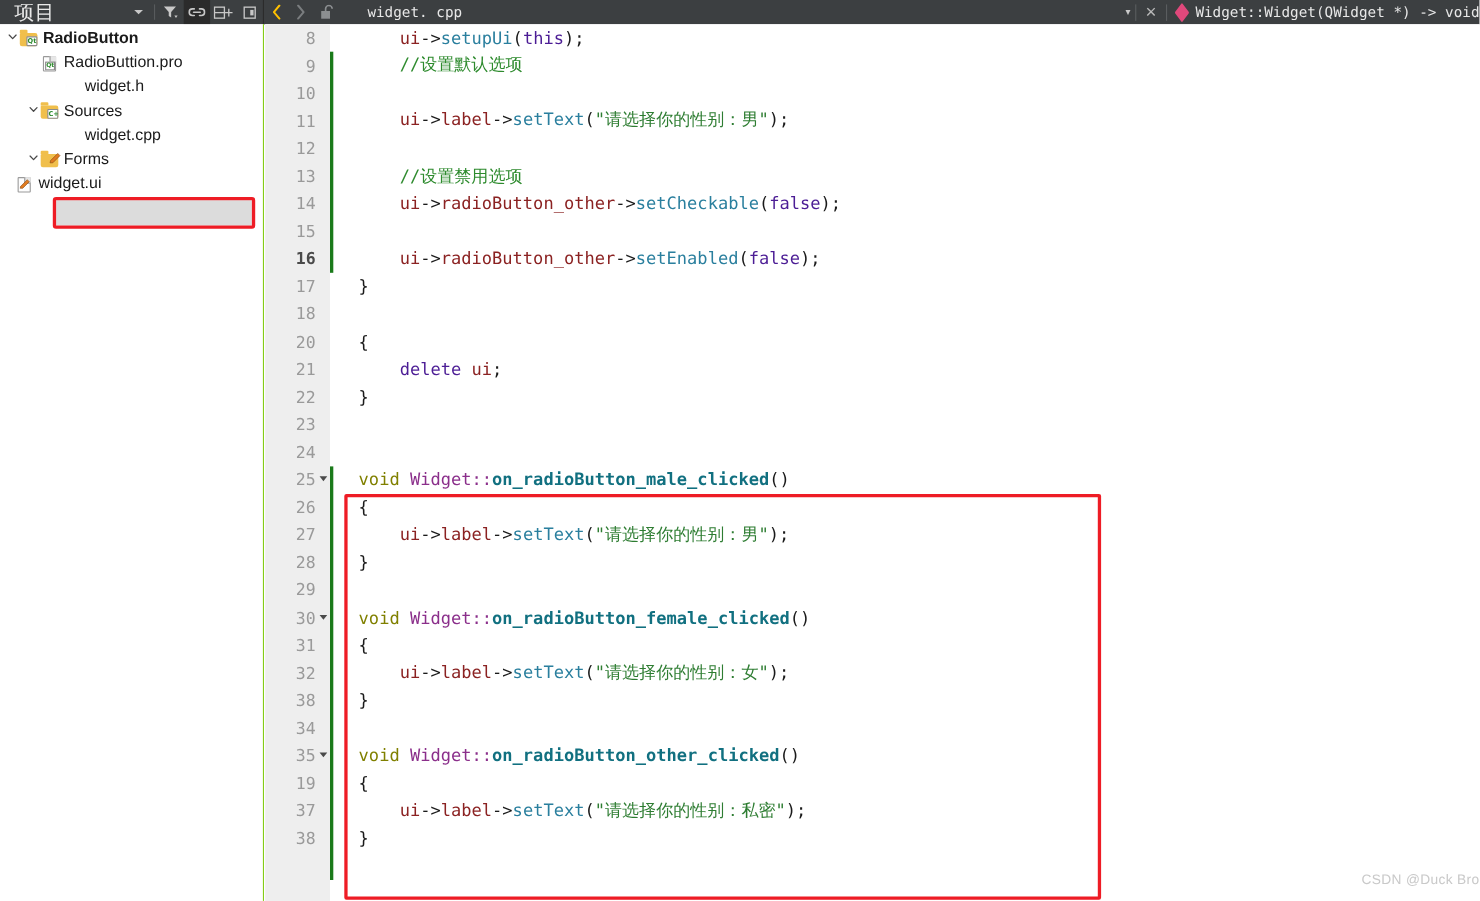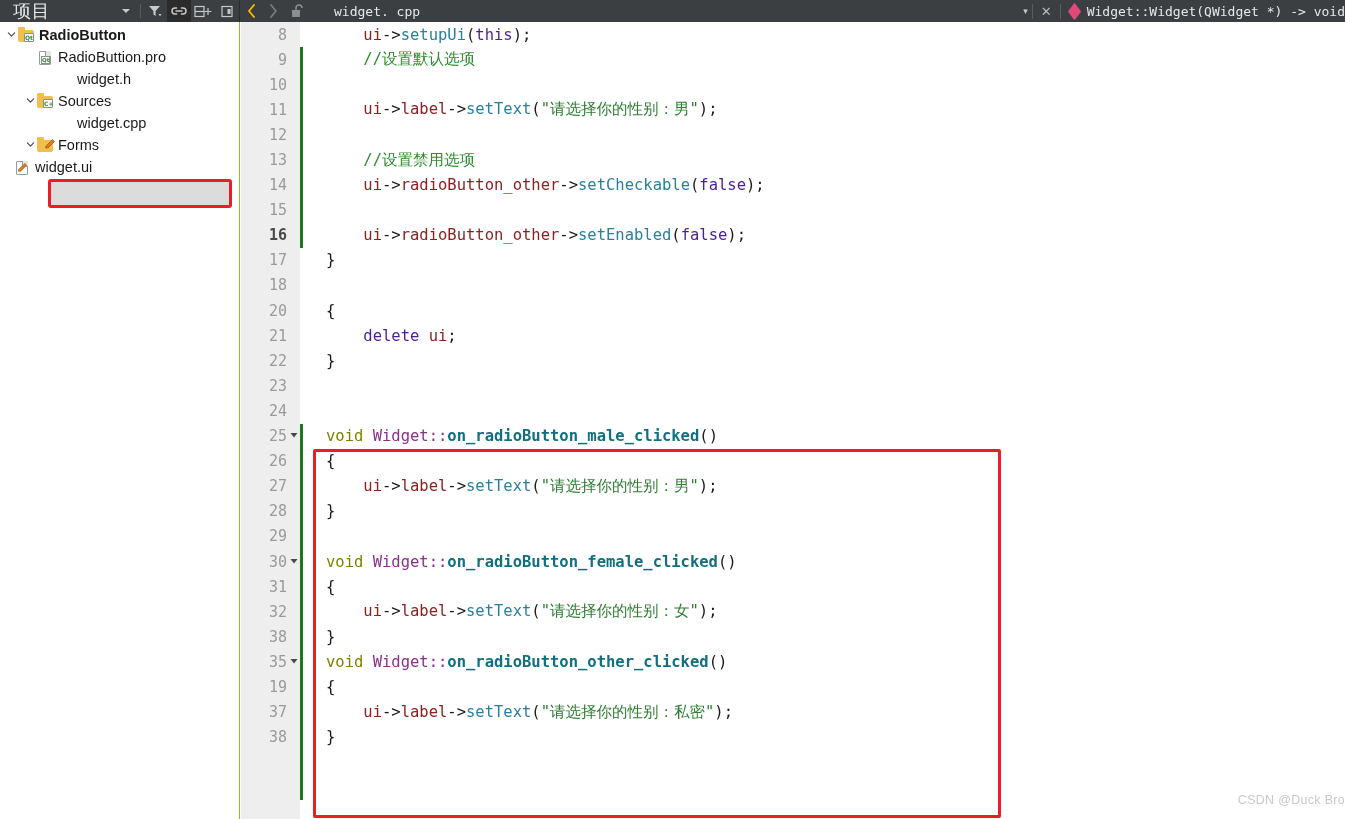--- a/index.html
+++ b/index.html
@@ -490,20 +490,25 @@
           <span class="lnum">32</span>
           <span class="foldcol"></span>
           <span class="code"><span class="s-plain">    </span><span class="s-var">ui</span><span class="s-plain">-&gt;</span><span class="s-mem">label</span><span class="s-plain">-&gt;</span><span class="s-fn">setText</span><span class="s-plain">(</span><span class="s-str">"请选择你的性别：女"</span><span class="s-plain">);</span></span>
         </div>
         <div class="line">
           <span class="lnum">38</span>
           <span class="foldcol"></span>
           <span class="code"><span class="s-plain">}</span></span>
         </div>
         <div class="line">
+          <span class="lnum">34</span>
+          <span class="foldcol"></span>
+          <span class="code"></span>
+        </div>
+        <div class="line">
           <span class="lnum">35</span>
           <span class="foldcol"><svg width="8" height="8" viewBox="0 0 8 8">
               <path d="M0.5 2 L7.5 2 L4 6.5 Z" fill="#4a4a4a"></path>
             </svg></span>
           <span class="code"><span class="s-type">void</span><span class="s-plain"> </span><span class="s-cls">Widget::</span><span class="s-fndef">on_radioButton_other_clicked</span><span class="s-plain">()</span></span>
         </div>
         <div class="line">
           <span class="lnum">19</span>
           <span class="foldcol"></span>
           <span class="code"><span class="s-plain">{</span></span>

